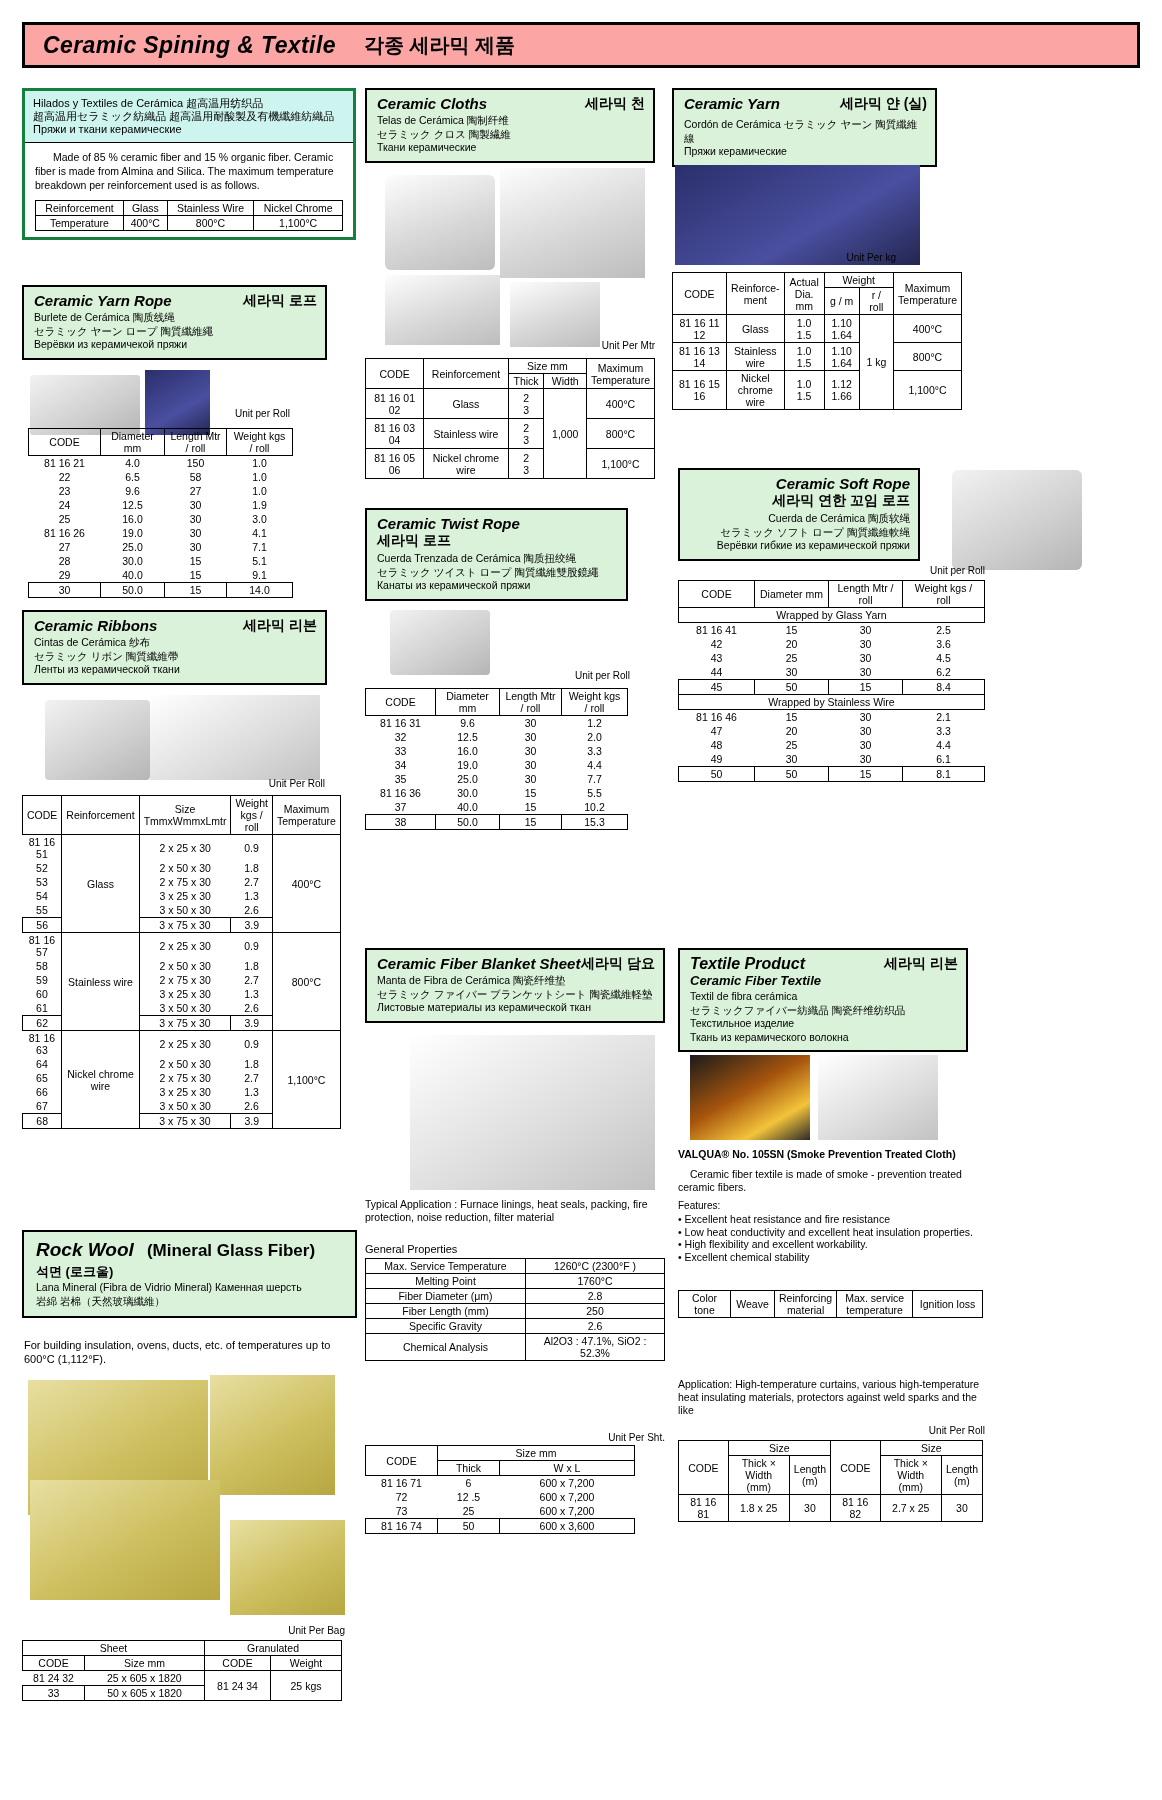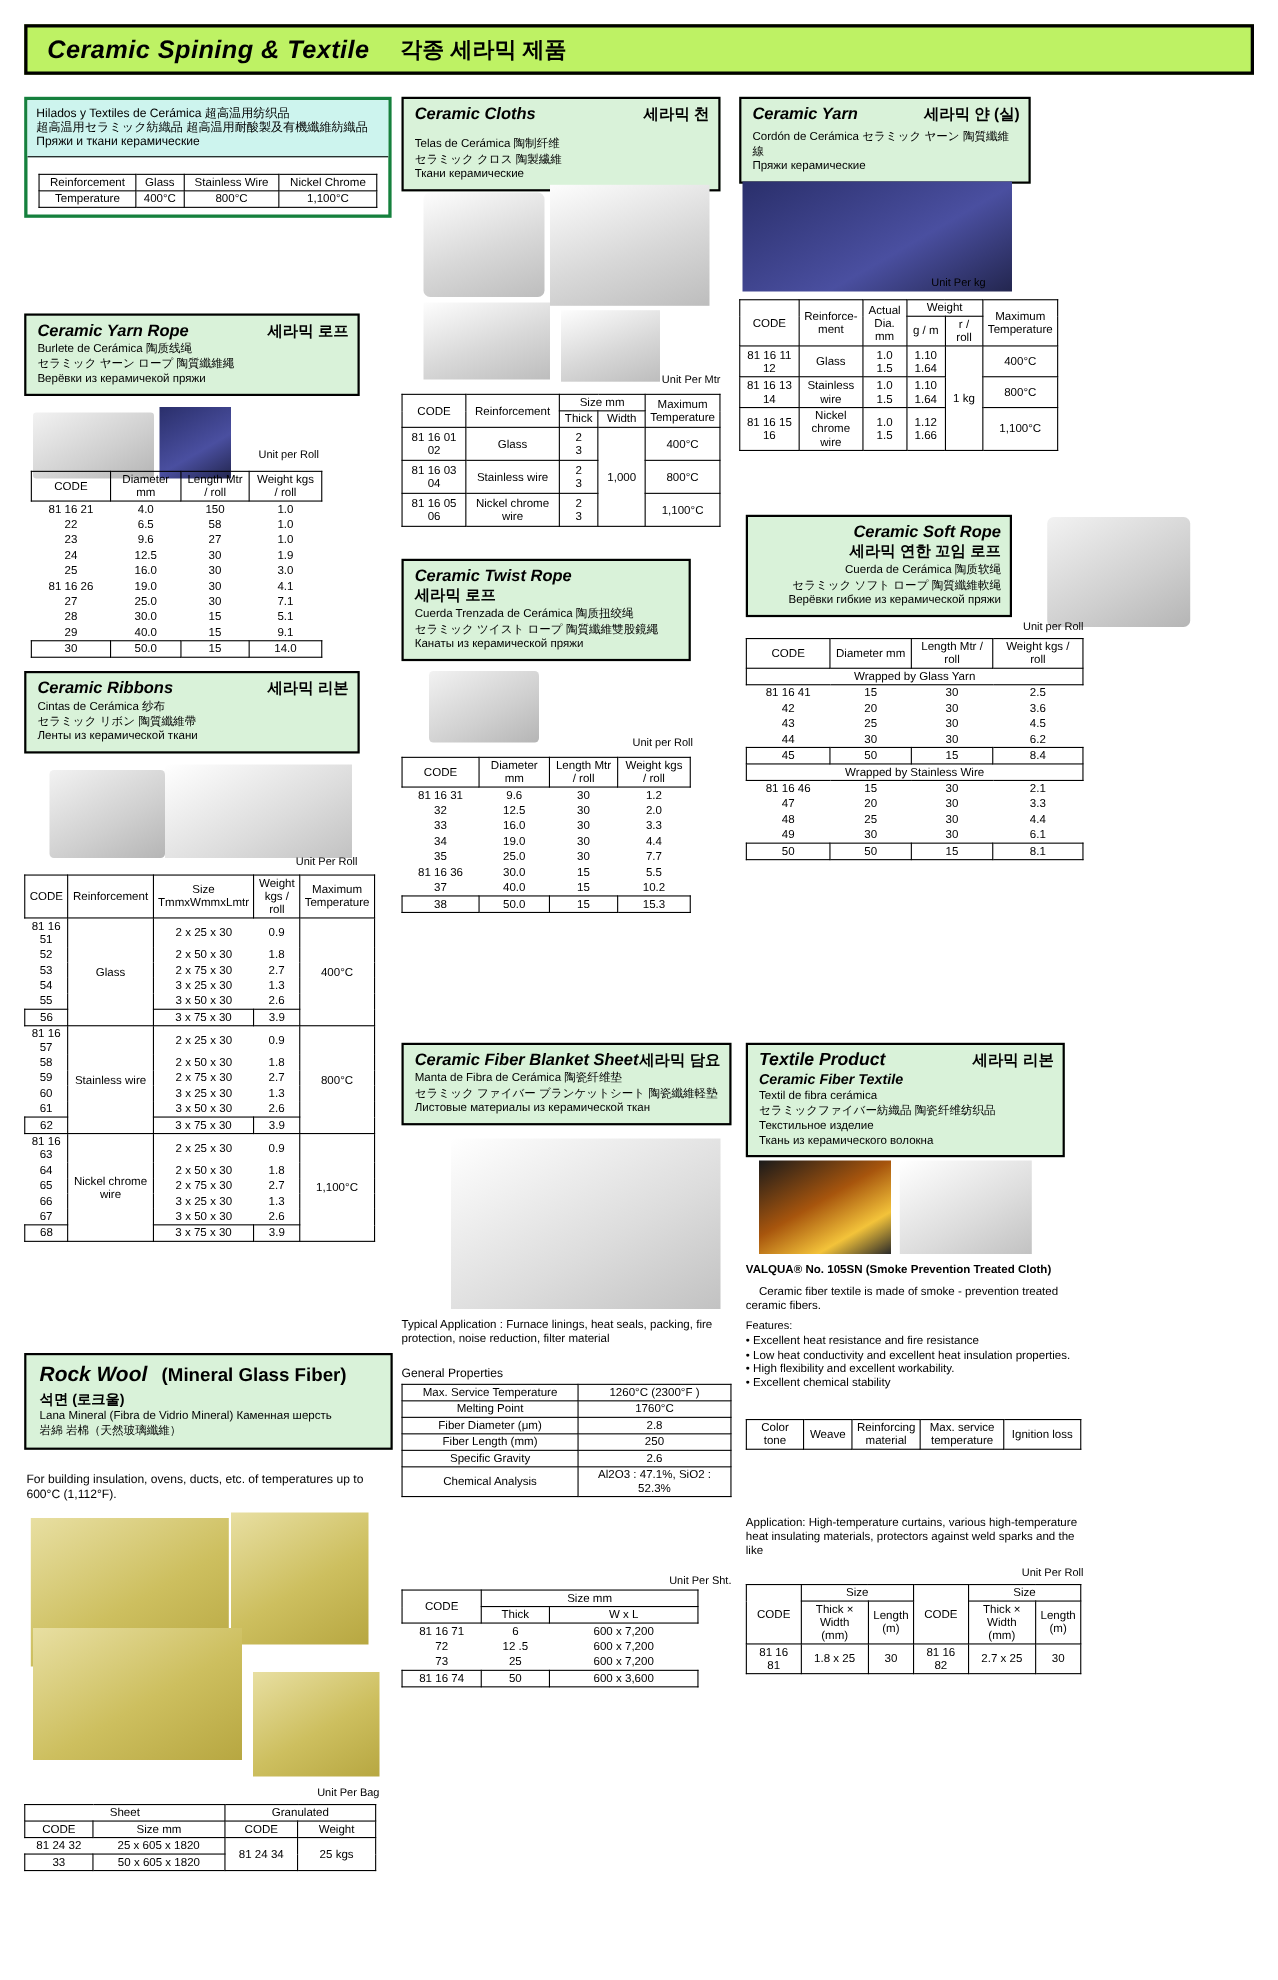--- a/index.html
+++ b/index.html
@@ -7,21 +7,21 @@
   body {
     width:1162px; height:1800px; background:#ffffff;
     font-family:"Liberation Sans", sans-serif;
     font-size:11px; color:#000; position:relative;
   }
   .page { position:relative; width:1162px; height:1800px; padding:0; }
 
   
   .banner {
     position:absolute; left:22px; top:22px; width:1118px; height:46px;
-    border:3px solid #000; background:#bef264;
+    border:3px solid #000; background:#fca5a5;
     display:flex; align-items:center; padding-left:18px; gap:28px;
   }
   .banner .en { font-style:italic; font-weight:bold; font-size:23px; letter-spacing:.4px; }
   .banner .kr { font-weight:bold; font-size:20px; }
 
   
   .ttlbox {
     border:2px solid #000; background:#d9f2d9; padding:5px 8px 6px 10px;
   }
   .ttlbox .t1 { font-style:italic; font-weight:bold; font-size:15px; }
@@ -59,20 +59,21 @@
     <span class="kr">각종 세라믹 제품</span>
   </div>
 
   <div class="blk" style="left:22px; top:88px; width:334px; border:3px solid #15803d;">
     <div style="background:#cdf4ee; border-bottom:1px solid #000; padding:6px 8px;">
       <div class="lhs">Hilados y Textiles de Cerámica    超高温用纺织品</div>
       <div class="lhs">超高温用セラミック紡織品    超高温用耐酸製及有機纖維紡織品</div>
       <div class="lhs">Пряжи и ткани керамические</div>
     </div>
     <div style="padding:7px 10px 6px 10px;">
+      <div style="text-indent:18px; line-height:14px; font-size:10.5px;">Made of 85 % ceramic fiber and 15 % organic fiber. Ceramic fiber is made from Almina and Silica. The maximum temperature breakdown per reinforcement used is as follows.</div>
       <table class="grid" style="width:100%; margin-top:8px;">
         <tbody>
             <tr>
           <td>Reinforcement</td>
           <td>Glass</td>
           <td>Stainless Wire</td>
           <td>Nickel Chrome</td>
         </tr>
         <tr>
           <td>Temperature</td>
@@ -343,21 +344,21 @@
         <td>50 x 605 x 1820</td>
       </tr>
     </tbody>
       </table>
   </div>
 
   <div class="blk" style="left:365px; top:88px; width:290px;">
     <div class="ttlbox clearfix">
       <span class="t1k">세라믹 천</span>
       <span class="t1">Ceramic Cloths</span>
-      <div class="ln" style="margin-top:13px;">Telas de Cerámica    陶制纤维</div>
+      <div class="ln" style="margin-top:2px;">Telas de Cerámica    陶制纤维</div>
       <div class="ln">セラミック クロス        陶製繊維</div>
       <div class="ln">Ткани керамические</div>
     </div>
   </div>
   <div class="blk ph-cloth1" style="left:385px; top:175px; width:110px; height:95px; border-radius:6px;"></div>
   <div class="blk ph-cloth1" style="left:500px; top:168px; width:145px; height:110px;"></div>
   <div class="blk ph-cloth1" style="left:385px; top:275px; width:115px; height:70px;"></div>
   <div class="blk ph-cloth1" style="left:510px; top:282px; width:90px; height:65px;"></div>
   <div class="blk unit" style="left:490px; top:340px; width:165px;">Unit Per Mtr</div>
 

